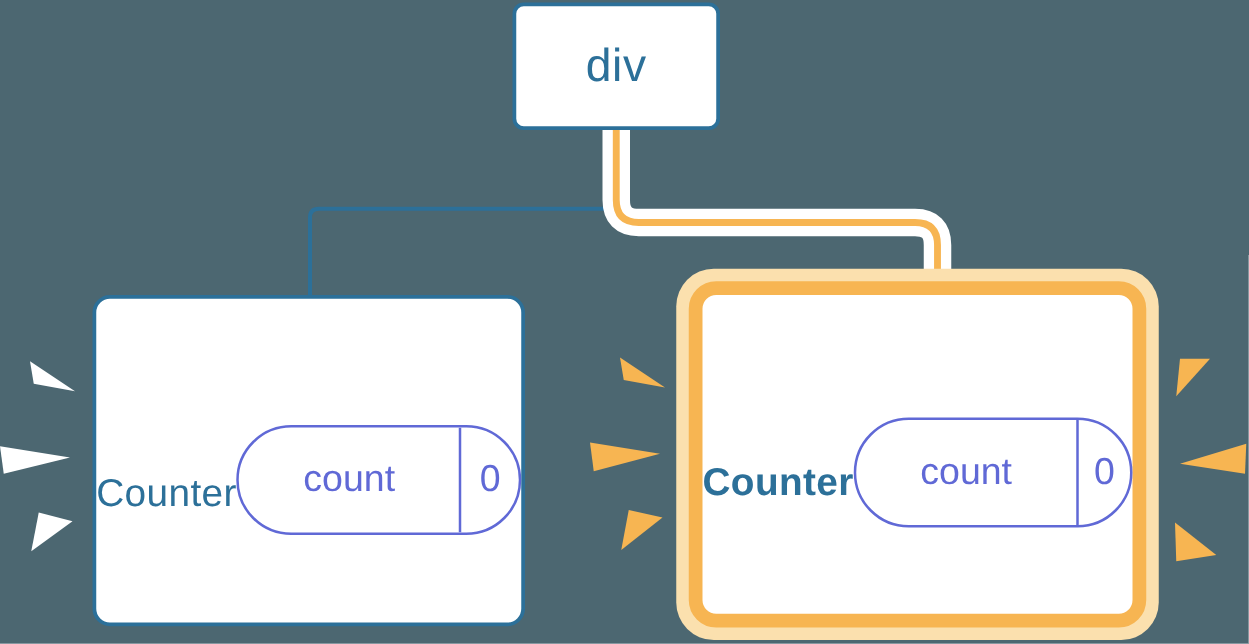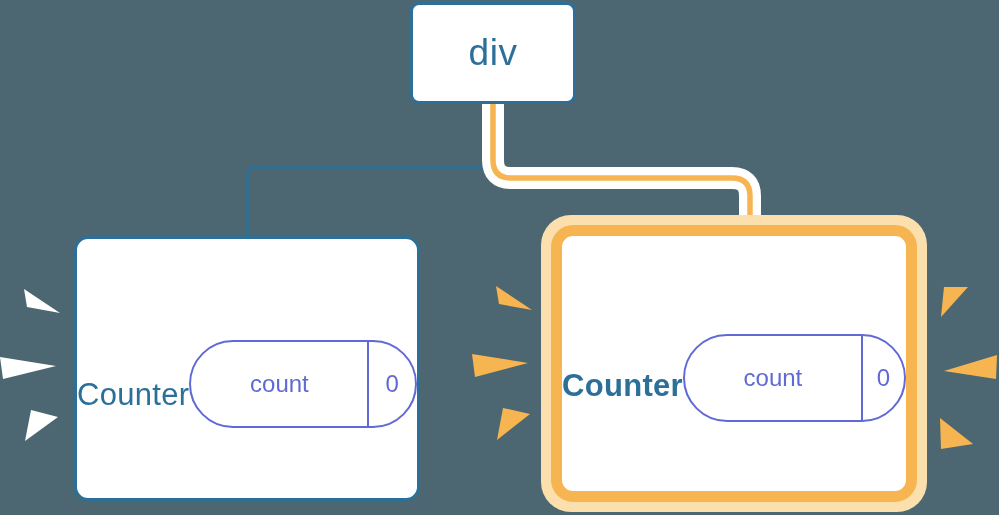--- a/index.html
+++ b/index.html
@@ -105,21 +105,21 @@
     overflow: hidden;
     background: #ffffff;
   }
   #counter-left .pill { margin-top: 30px; width: 268px; height: 84px; }
   #counter-right .pill { margin-top: 28px; width: 270px; height: 84px; }
   .pill-key, .pill-val {
     display: flex;
     align-items: center;
     justify-content: center;
     color: #6069d6;
-    font-size: 24px;
+    font-size: 30px;
   }
   .pill-key {
     flex: 0 0 176px;
     border-right: 2px solid #6069d6;
   }
   .pill-val {
     flex: 1 1 auto;
   }
 </style>
 </head>

